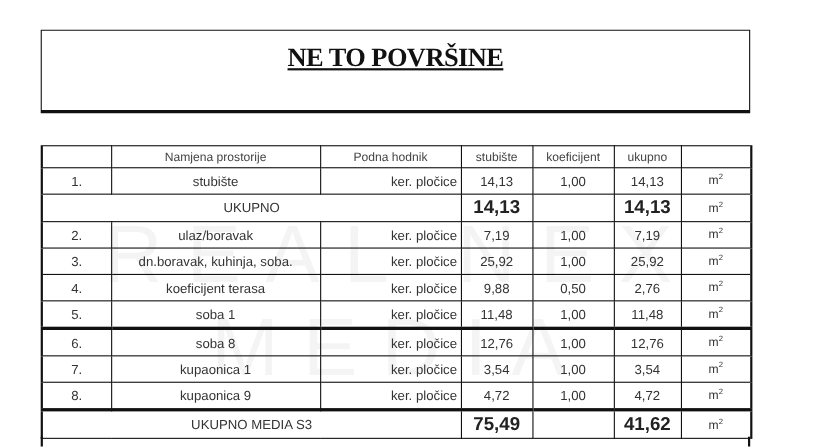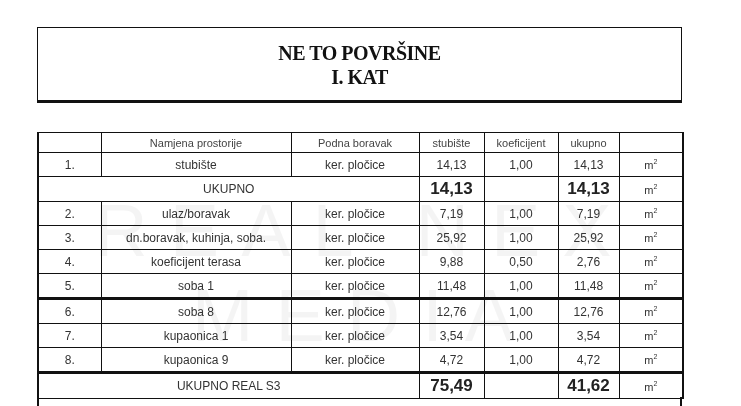--- a/index.html
+++ b/index.html
@@ -8,40 +8,40 @@
     background: #ffffff; position: relative;
     font-family: "Liberation Sans", sans-serif;
     color: #2a2a2a;
   }
   .sheet { position: absolute; left: 37px; top: 27px; width: 645px; }
   .title-box {
     position: absolute; left: 0; top: 0; width: 643px; height: 72px;
     border: 1px solid #111; border-bottom: 3px solid #111;
     text-align: center;
     font-family: "Liberation Serif", serif; font-weight: bold; color: #111;
-    font-size: 20px; line-height: 24px; letter-spacing: -0.5px;
+    font-size: 24px; line-height: 24px; letter-spacing: -0.5px; text-decoration: underline;
   }
   .title-box .l1 { margin-top: 13px; display: block; }
   .title-box .l2 { display: block; }
   table.grid {
     position: absolute; left: 0; top: 75px;
     border-collapse: collapse; table-layout: fixed; width: 645px;
     font-size: 12px;
     margin-top: 30px;
   }
   table.grid td {
     border: 1px solid #111; padding: 0 3px; white-space: nowrap; overflow: hidden;
     text-align: center; color: #333;
   }
   table.grid tr.hdr td { height: 19px; font-size: 11px; color: #444; }
   table.grid tr.row td { height: 23px; }
   table.grid tr.sum td { height: 24px; }
   table.grid tr.sec td { height: 21px; font-size: 11px; }
   table.grid tr.sum td.big { font-size: 17px; font-weight: bold; color: #222; }
-  table.grid td.left { text-align: center; }
+  table.grid td.left { text-align: right; }
   table.grid td.unit { font-size: 11px; }
   table.grid td.unit sup { font-size: 7px; }
   table.grid tr.thick-top td { border-top: 3px solid #111; }
   .outer-l { border-left: 2px solid #111 !important; }
   .outer-r { border-right: 2px solid #111 !important; }
   .watermark {
     position: absolute; left: 4px; top: 160px; width: 720px; text-align: center;
     font-size: 74px; letter-spacing: 22px; color: rgba(0,0,0,0.045);
     font-family: "Liberation Sans", sans-serif; pointer-events: none; margin-top: 28px;
   }
@@ -52,38 +52,37 @@
   }
 </style>
 </head>
 <body>
 
 <div class="watermark">REAL NEX MEDIA</div>
 
 <div class="sheet">
   <div class="title-box">
     <span class="l1">NE TO POVRŠINE</span>
-    <span class="l2">I. KAT</span>
   </div>
 
   <table class="grid">
     <colgroup>
       <col style="width:63px">
         <col style="width:190px">
         <col style="width:128px">
       <col style="width:65px">
         <col style="width:74px">
         <col style="width:61px">
         <col style="width:64px">
     </colgroup>
     <tbody>
         <tr class="hdr">
       <td class="outer-l"></td>
       <td>Namjena prostorije</td>
-      <td>Podna boravak</td>
+      <td>Podna hodnik</td>
       <td>stubište</td>
       <td>koeficijent</td>
       <td>ukupno</td>
       <td class="outer-r"></td>
     </tr>
 
     <tr class="row">
       <td class="outer-l">1.</td>
       <td>stubište</td>
       <td class="left">ker. pločice</td>
@@ -160,21 +159,21 @@
       <td class="outer-l">8.</td>
       <td>kupaonica 9</td>
       <td class="left">ker. pločice</td>
       <td>4,72</td>
       <td>1,00</td>
       <td>4,72</td>
       <td class="unit outer-r"><span>m</span><sup>2</sup></td>
     </tr>
 
     <tr class="sum thick-top">
-      <td class="outer-l" colspan="3">UKUPNO REAL S3</td>
+      <td class="outer-l" colspan="3">UKUPNO MEDIA S3</td>
       <td class="big">75,49</td>
       <td></td>
       <td class="big">41,62</td>
       <td class="unit outer-r"><span>m</span><sup>2</sup></td>
     </tr>
   </tbody>
     </table>
 </div>
 
 <div class="partial"></div>

